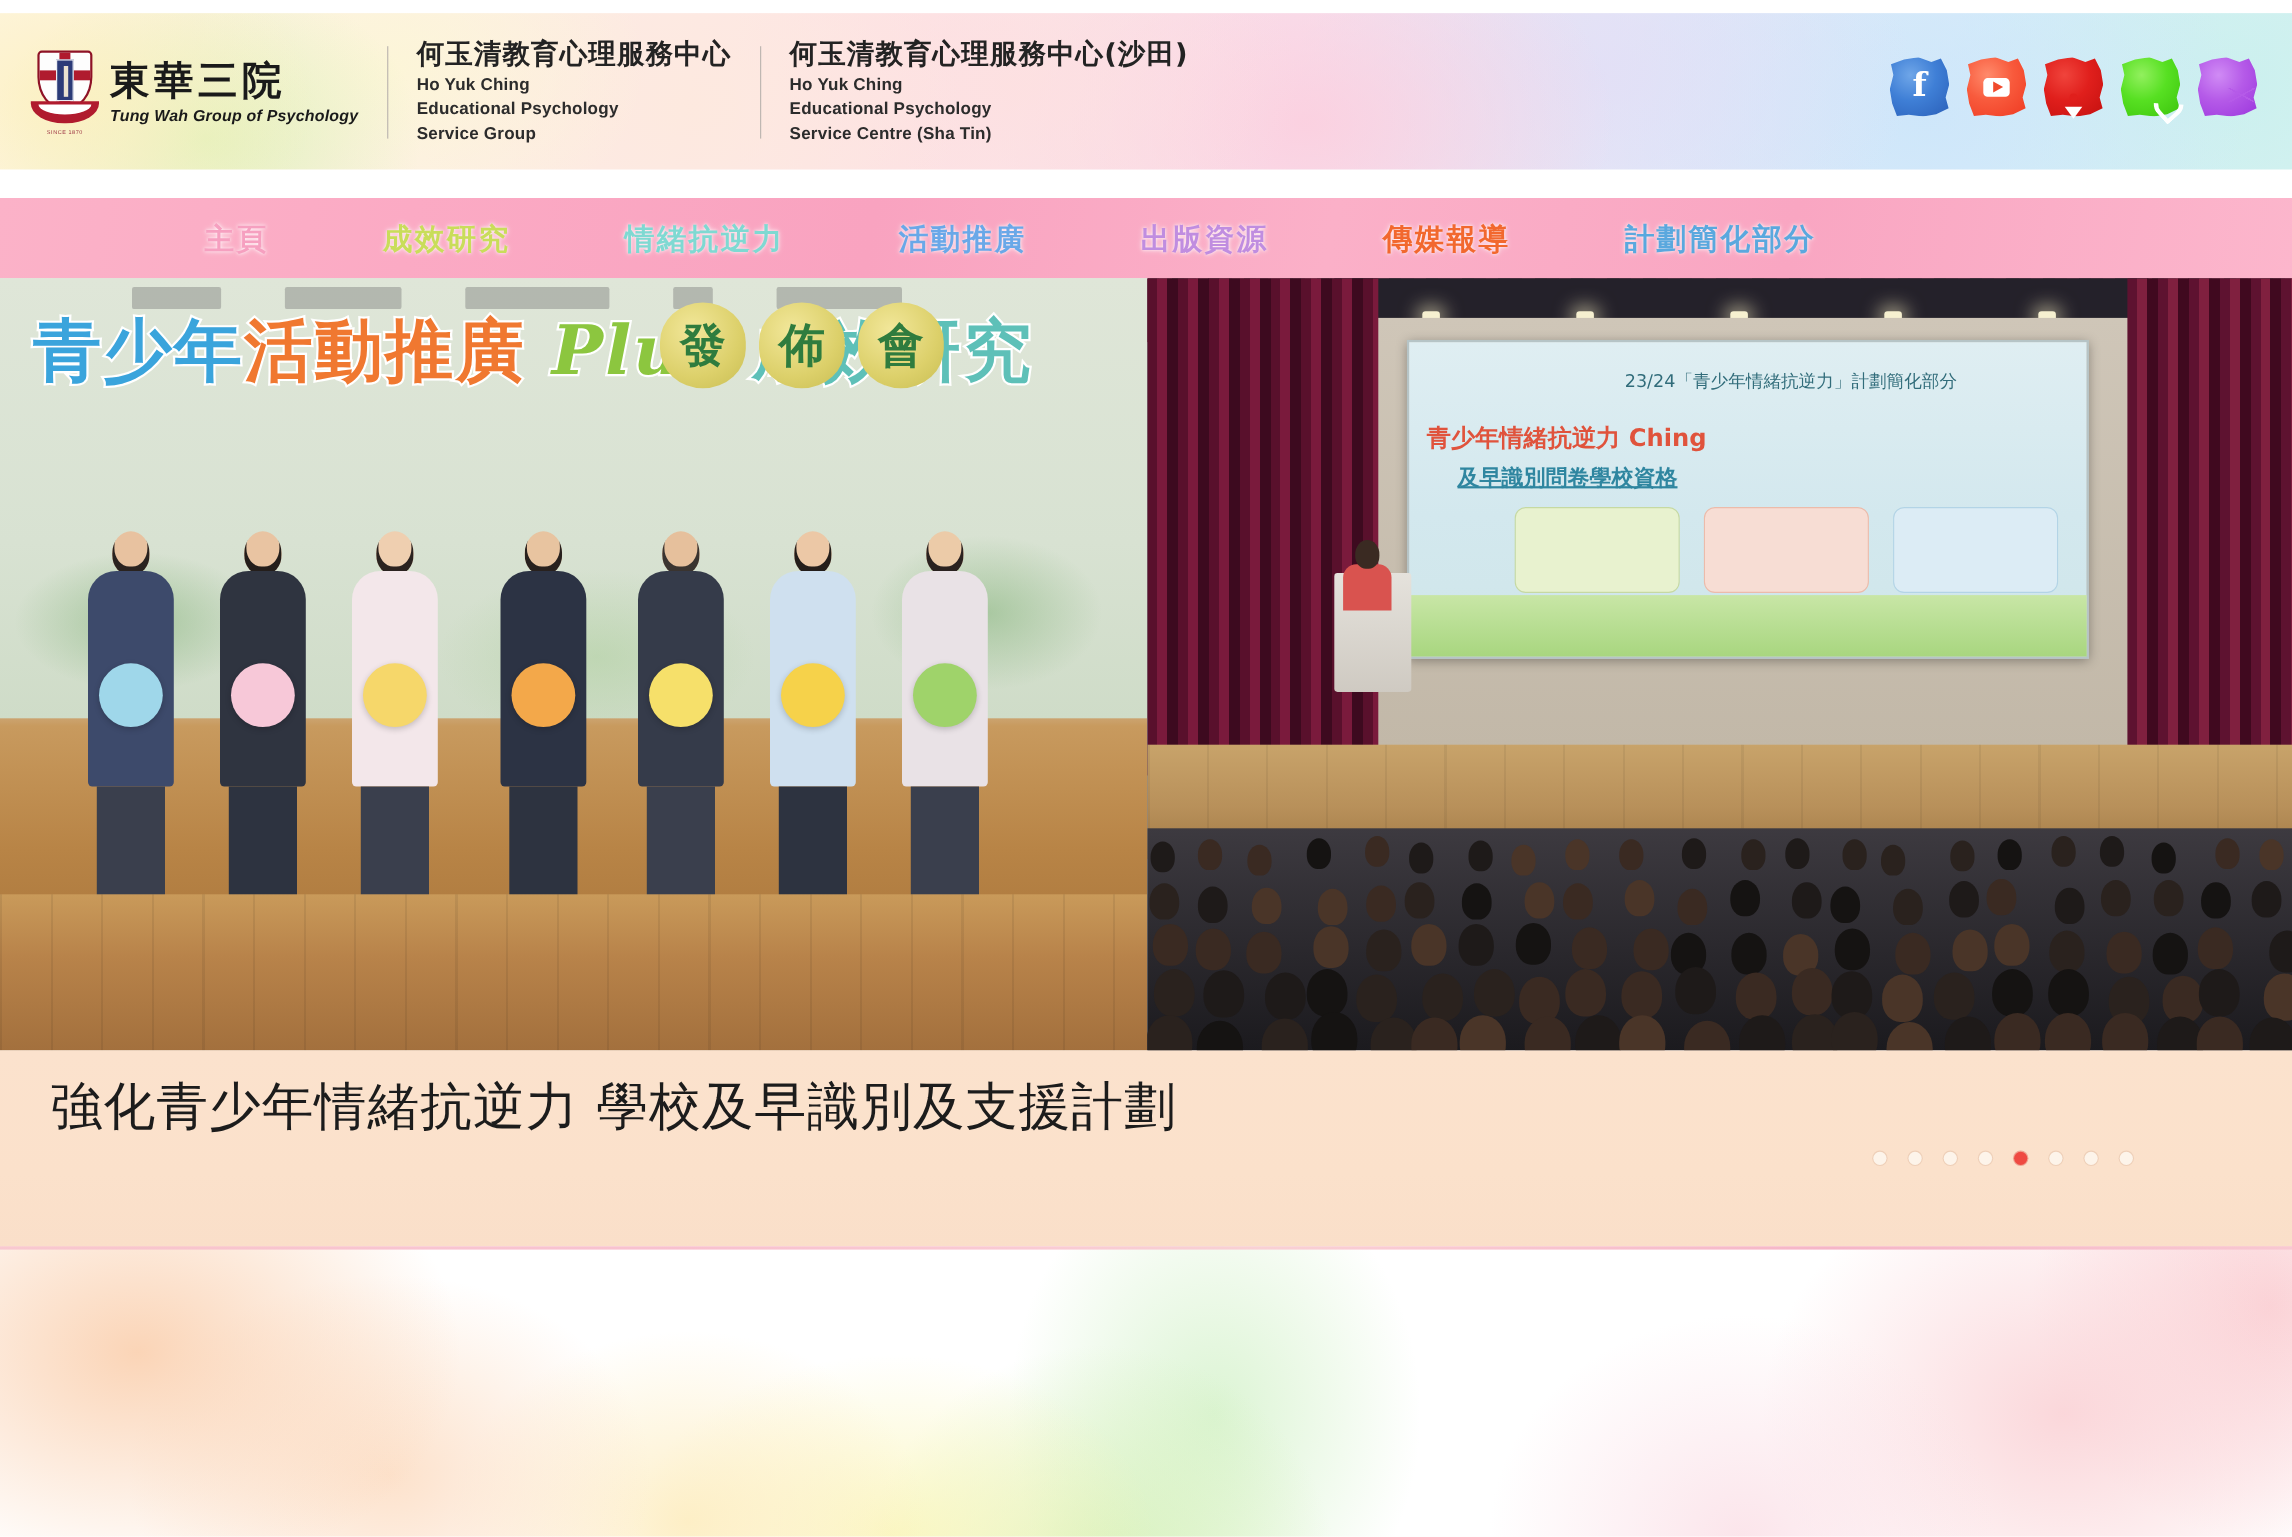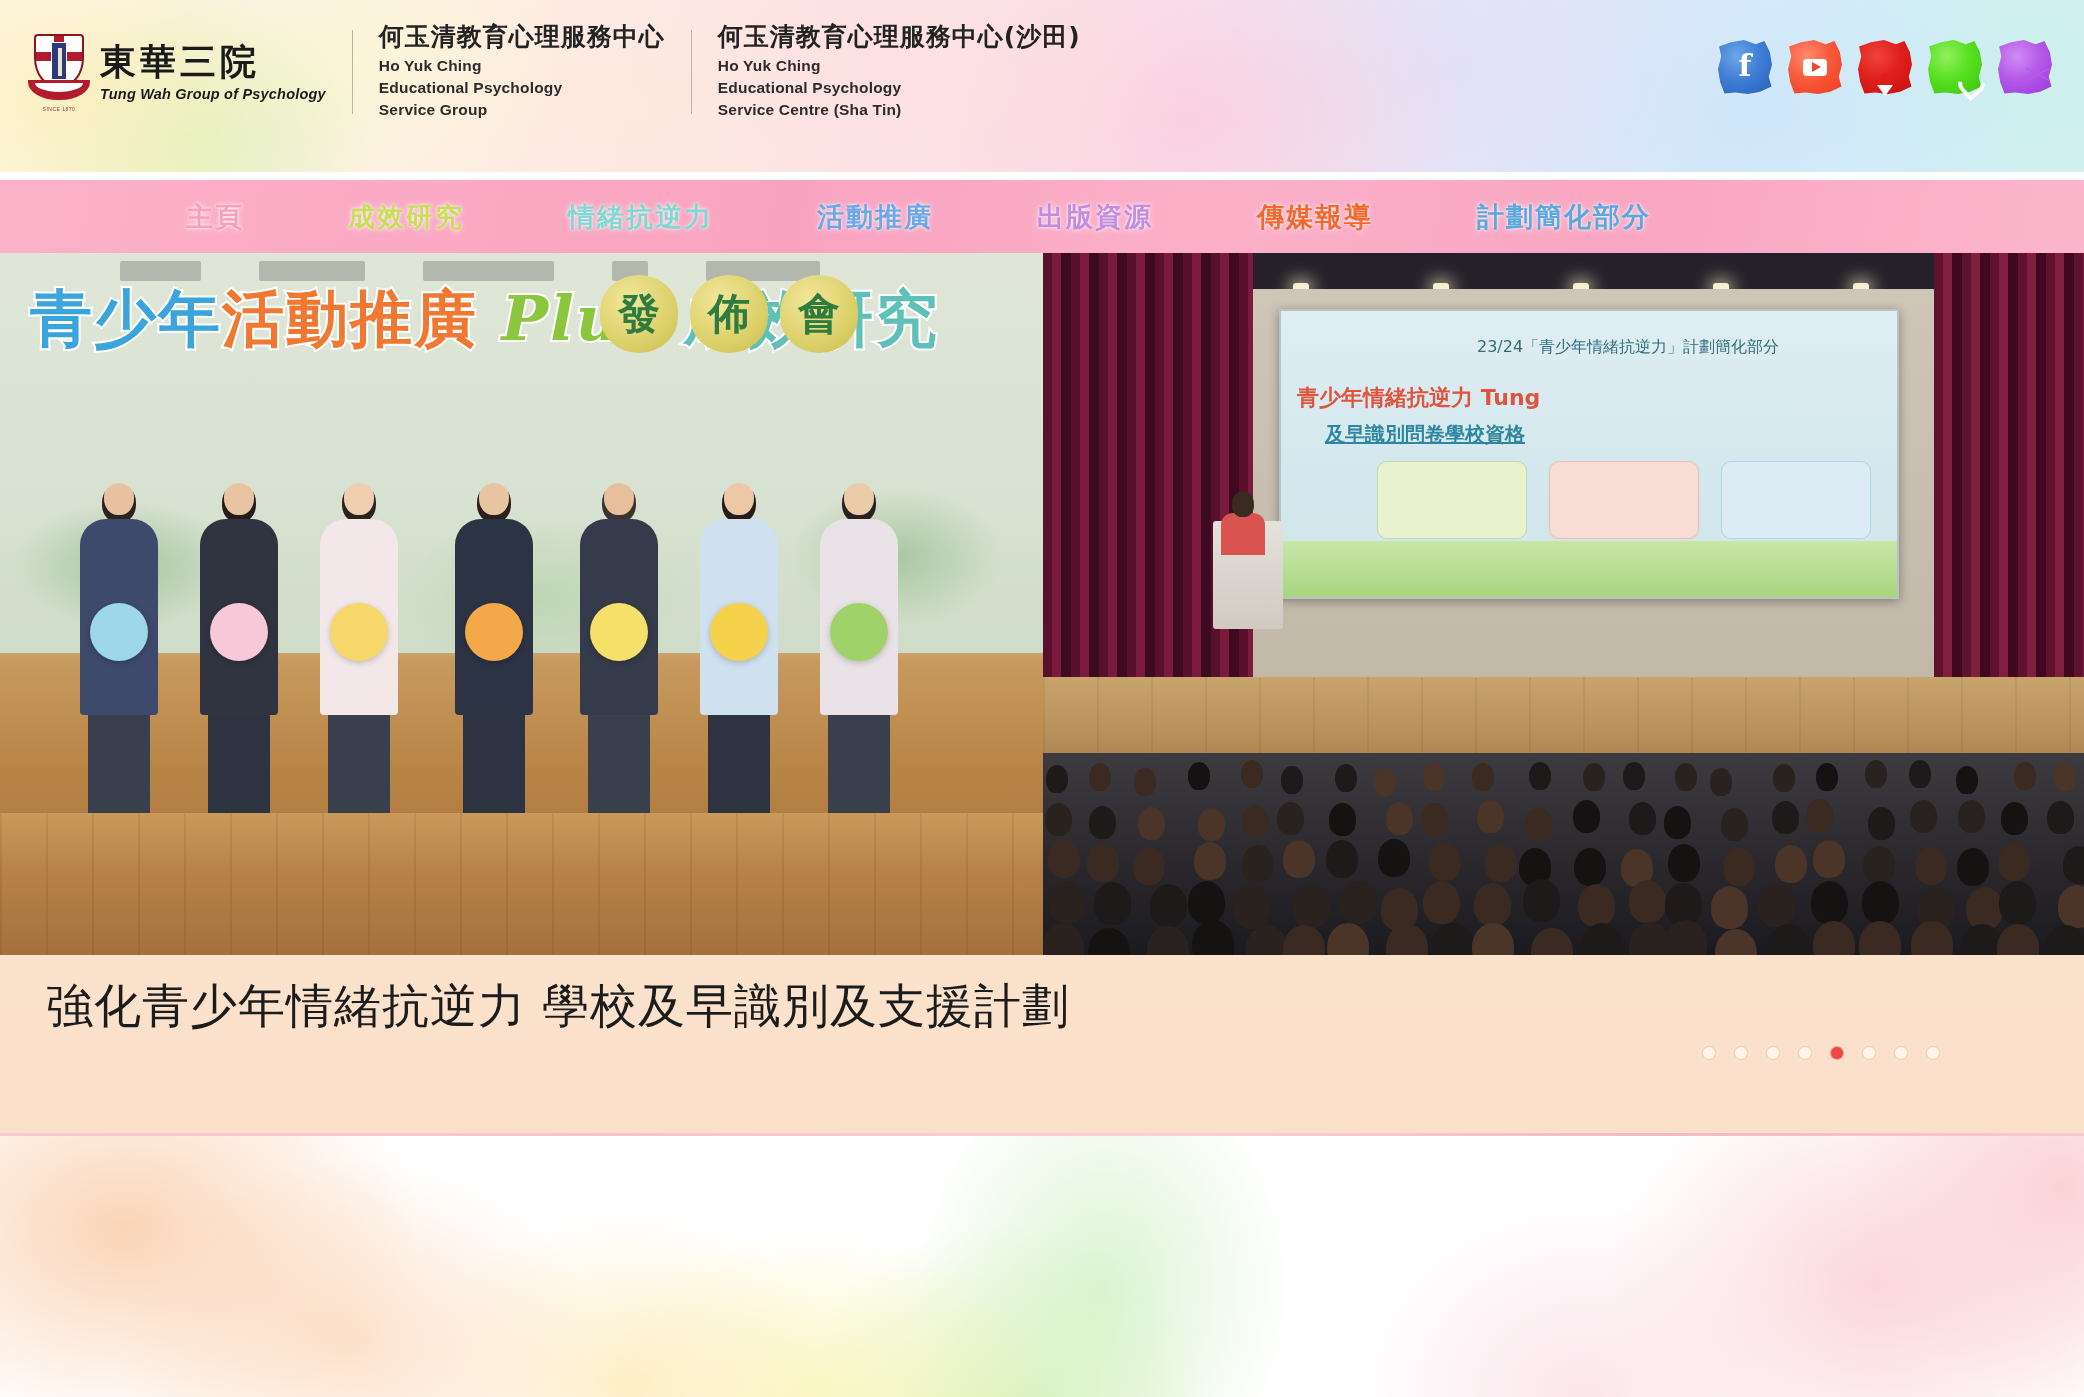--- a/index.html
+++ b/index.html
@@ -30,23 +30,23 @@
       radial-gradient(ellipse 260px 320px at 53% 92%, rgba(190,235,175,.55) 0%, rgba(190,235,175,0) 72%),
       radial-gradient(ellipse 320px 280px at 76% 100%, rgba(250,220,228,.75) 0%, rgba(250,220,228,0) 72%),
       radial-gradient(ellipse 380px 320px at 90% 92%, rgba(250,208,212,.85) 0%, rgba(250,208,212,0) 72%),
       radial-gradient(ellipse 300px 300px at 99% 85%, rgba(250,200,205,.8) 0%, rgba(250,200,205,0) 72%),
       #ffffff;
   }
 
   
   .header {
     position: absolute;
-    top: 0; left: 0;
+    top: 12px; left: 0;
     width: 2084px;
-    height: 172px;
+    height: 142px;
     background:
       radial-gradient(ellipse 300px 220px at 3% 55%, rgba(253,240,190,.85) 0%, rgba(253,240,190,0) 75%),
       radial-gradient(ellipse 260px 200px at 9% 80%, rgba(214,240,176,.75) 0%, rgba(214,240,176,0) 75%),
       radial-gradient(ellipse 300px 210px at 17% 35%, rgba(252,246,214,.9) 0%, rgba(252,246,214,0) 78%),
       radial-gradient(ellipse 320px 230px at 30% 60%, rgba(253,233,222,.9) 0%, rgba(253,233,222,0) 78%),
       radial-gradient(ellipse 340px 240px at 44% 45%, rgba(253,224,224,.85) 0%, rgba(253,224,224,0) 78%),
       radial-gradient(ellipse 360px 250px at 57% 70%, rgba(252,206,222,.85) 0%, rgba(252,206,222,0) 78%),
       radial-gradient(ellipse 360px 250px at 70% 40%, rgba(226,222,246,.8) 0%, rgba(226,222,246,0) 78%),
       radial-gradient(ellipse 380px 260px at 84% 65%, rgba(205,230,250,.9) 0%, rgba(205,230,250,0) 78%),
       radial-gradient(ellipse 330px 240px at 97% 45%, rgba(202,240,238,.9) 0%, rgba(202,240,238,0) 78%),
@@ -578,21 +578,21 @@
       <div class="lamp" style="left:250px"></div>
       <div class="lamp" style="left:390px"></div>
       <div class="lamp" style="left:530px"></div>
       <div class="lamp" style="left:670px"></div>
       <div class="lamp" style="left:810px"></div>
       <div class="wall"></div>
       <div class="curtain-l"></div>
       <div class="curtain-r"></div>
       <div class="screen">
         <div class="s-title">23/24「青少年情緒抗逆力」計劃簡化部分</div>
-        <div class="s-h1">青少年情緒抗逆力 Tung</div>
+        <div class="s-h1">青少年情緒抗逆力 Ching</div>
         <div class="s-h2">及早識別問卷學校資格</div>
         <div class="card c1"></div>
           <div class="card c2"></div>
           <div class="card c3"></div>
         <div class="grass"></div>
       </div>
       <div class="podium"></div>
       <div class="speaker-body"></div>
       <div class="speaker-head"></div>
       <div class="stage"></div>

